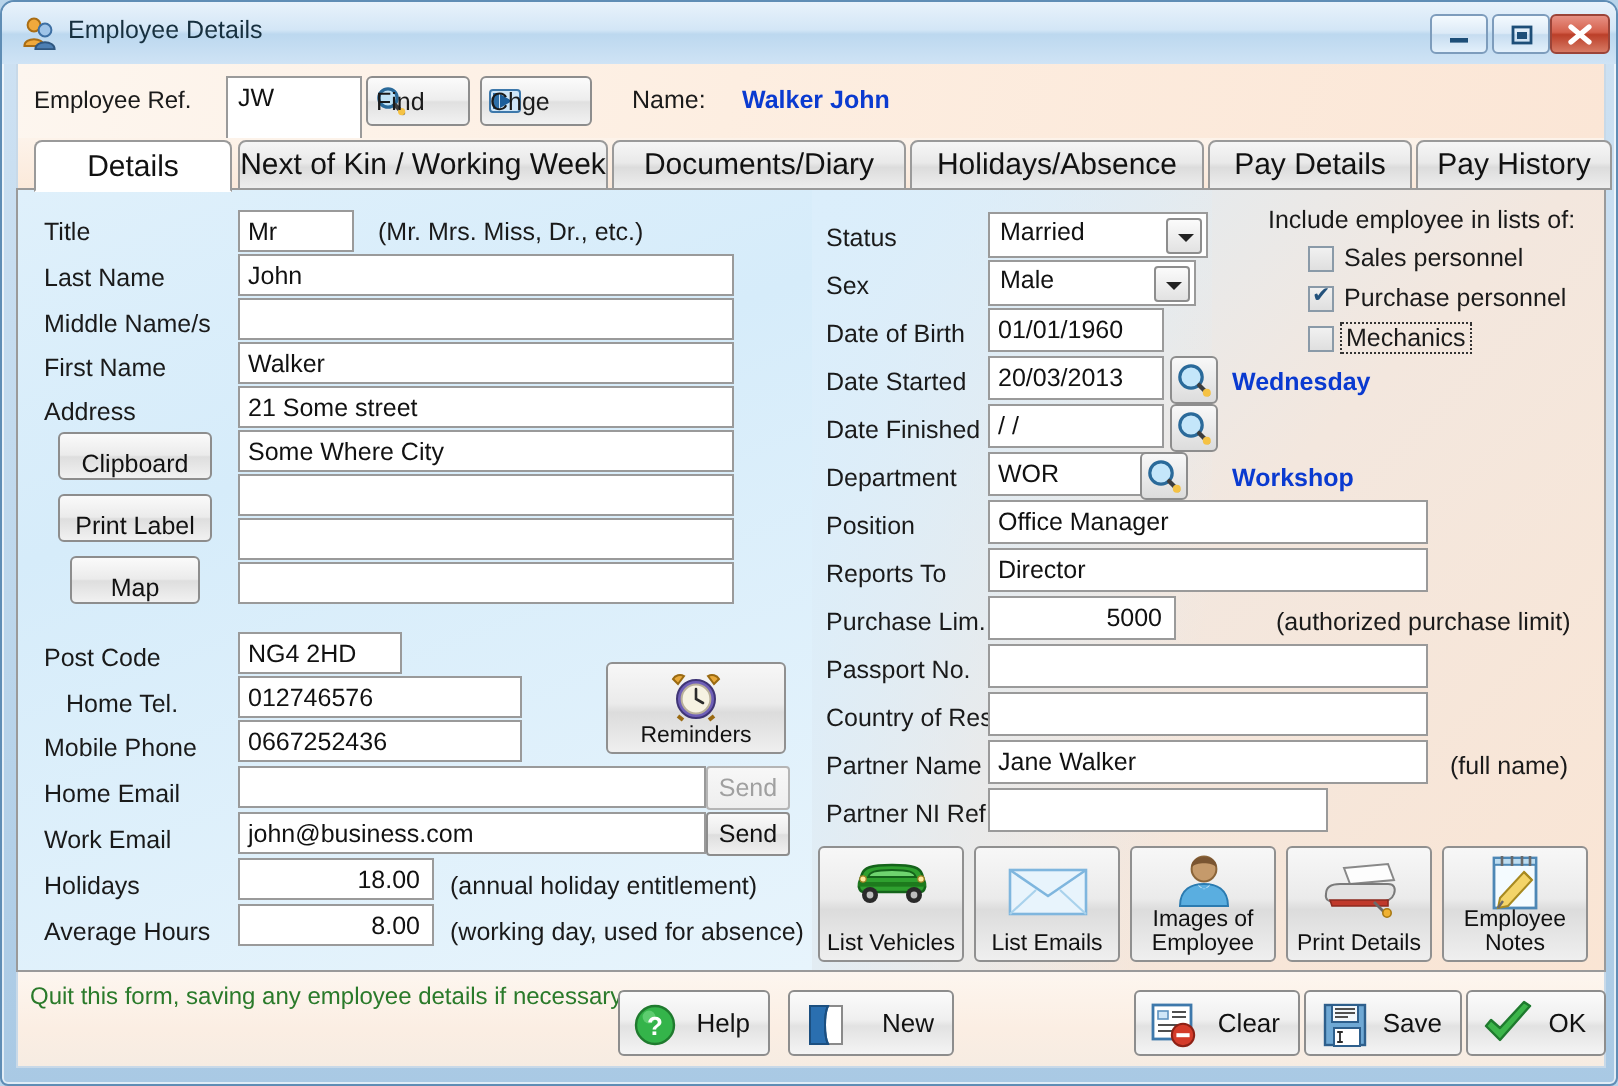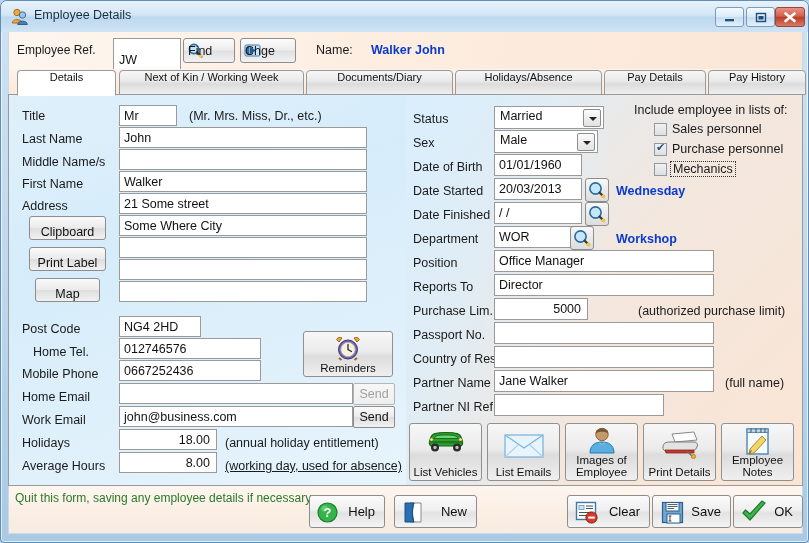--- a/index.html
+++ b/index.html
@@ -59,21 +59,21 @@
     background: linear-gradient(105deg,#fdf6ef 0%, #fdeee1 45%, #fbe6d6 100%);
     border-left: 1px solid #c8d9e8;
     border-right: 1px solid #c8d9e8;
   }
   #lbl-empref {
     position: absolute; left: 8px; top: 11px; font-size: 12px; color: #1a1a1a;
   }
   #empref-input {
     position: absolute; left: 104px; top: 6px; width: 68px; height: 36px;
     border: 1px solid #9a9a9a; background: #fff;
-    padding: 14px 4px 0 5px; font-size: 12.5px; color: #111;
+    padding: 3px 4px 0 5px; font-size: 12.5px; color: #111;
   }
   .toolbtn {
     position: absolute; top: 6px; height: 25px;
     border: 1px solid #8d8d8d; border-radius: 3px;
     background: linear-gradient(180deg,#fbfbfb 0%,#ededed 48%,#e0e0e0 52%,#f2f2f2 100%);
     font-size: 12.5px; color: #111;
     display: flex; align-items: center; justify-content: flex-start;
     padding-left: 3px; cursor: default;
   }
   #btn-find { left: 174px; width: 52px; }
@@ -91,22 +91,22 @@
   #tabstrip {
     position: absolute; left: 7px; top: 68px; width: 795px; height: 26px;
     background: linear-gradient(180deg,#fdf3ea,#fbe9da);
     border-left: 1px solid #c8d9e8; border-right: 1px solid #c8d9e8;
   }
   .tab {
     position: absolute; top: 1px; height: 25px;
     border: 1px solid #9a9a9a;
     border-radius: 4px 4px 0 0;
     background: linear-gradient(180deg,#f6f6f6 0%,#e9e9e9 45%,#dcdcdc 55%,#eeeeee 100%);
-    font-size: 11px; color: #111;
-    display: flex; align-items: flex-start; justify-content: center;
+    font-size: 15px; color: #111;
+    display: flex; align-items: center; justify-content: center;
     cursor: default;
   }
   .tab.active {
     background: #ffffff;
     border-bottom: 1px solid #ffffff;
     height: 26px;
     z-index: 5;
     font-weight: normal;
   }
 
@@ -370,21 +370,21 @@
     <div class="sendbtn" style="left:344px; top:311px;">
       <span>Send</span>
     </div>
 
     <span class="lbl" style="left:13px; top:341px;">Holidays</span>
     <div class="fld num" style="left:110px; top:334px; width:98px; height:21px;">18.00</div>
     <span class="hint" style="left:216px; top:341px;">(annual holiday entitlement)</span>
 
     <span class="lbl" style="left:13px; top:364px;">Average Hours</span>
     <div class="fld num" style="left:110px; top:357px; width:98px; height:21px;">8.00</div>
-    <span class="hint" style="left:216px; top:364px;text-decoration:underline;">(working day, used for absence)</span>
+    <span class="hint" style="left:216px; top:364px;">(working day, used for absence)</span>
 
     <div class="bigbtn" style="left:294px; top:236px; width:90px; height:46px;">
       <span class="ic">
         <svg width="26" height="25" viewBox="0 0 26 25">
           <path d="M4 6 L1.5 3.5 A4 4 0 0 1 7 2 Z" fill="#e8a93a" stroke="#9a6a12"></path>
           <path d="M22 6 L24.5 3.5 A4 4 0 0 0 19 2 Z" fill="#e8a93a" stroke="#9a6a12"></path>
           <circle cx="13" cy="13.5" r="9.5" fill="#6f5fb8" stroke="#3f3576"></circle>
           <circle cx="13" cy="13.5" r="7.2" fill="#f6f2e2" stroke="#b9b09a"></circle>
           <path d="M13 8.5 L13 13.5 L16.5 15.5" stroke="#2b2b2b" stroke-width="1.3" fill="none" stroke-linecap="round"></path>
           <path d="M4 22 L6.5 24" stroke="#9a6a12" stroke-width="2"></path>

